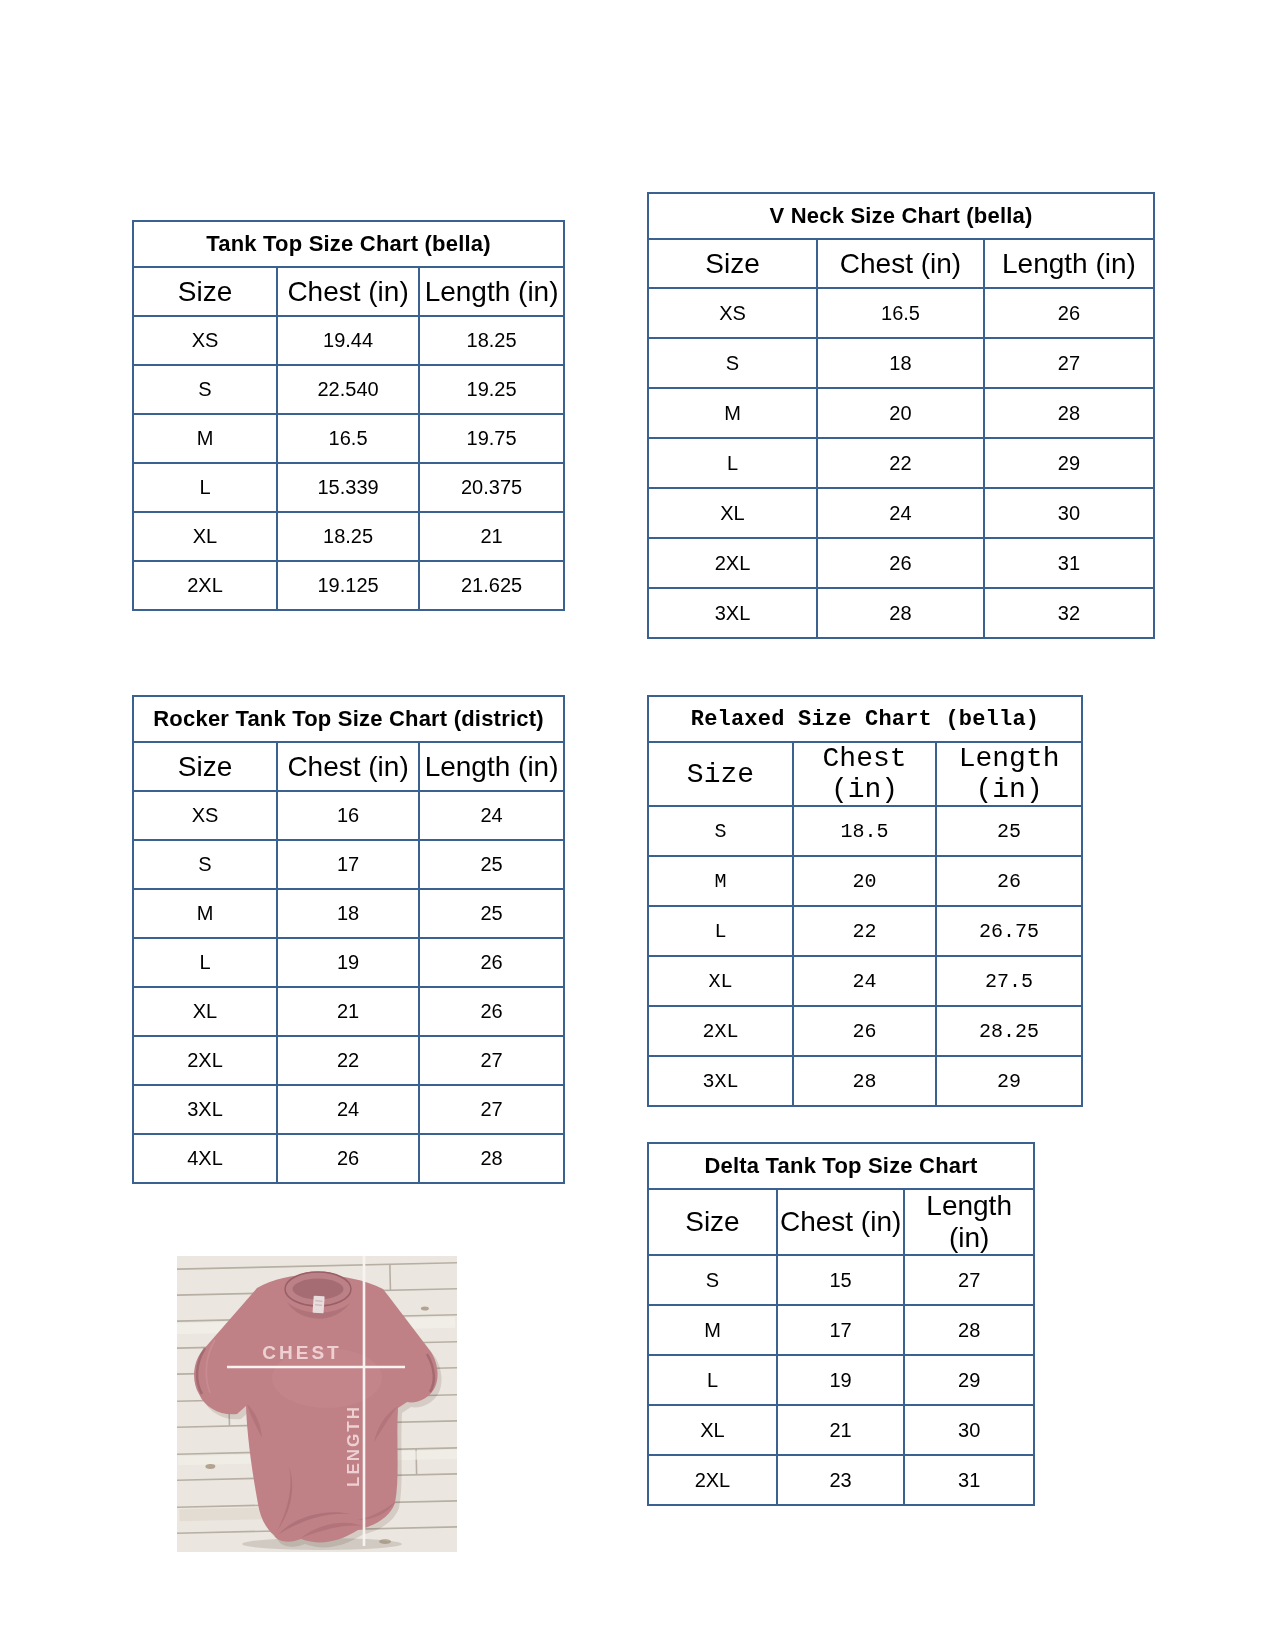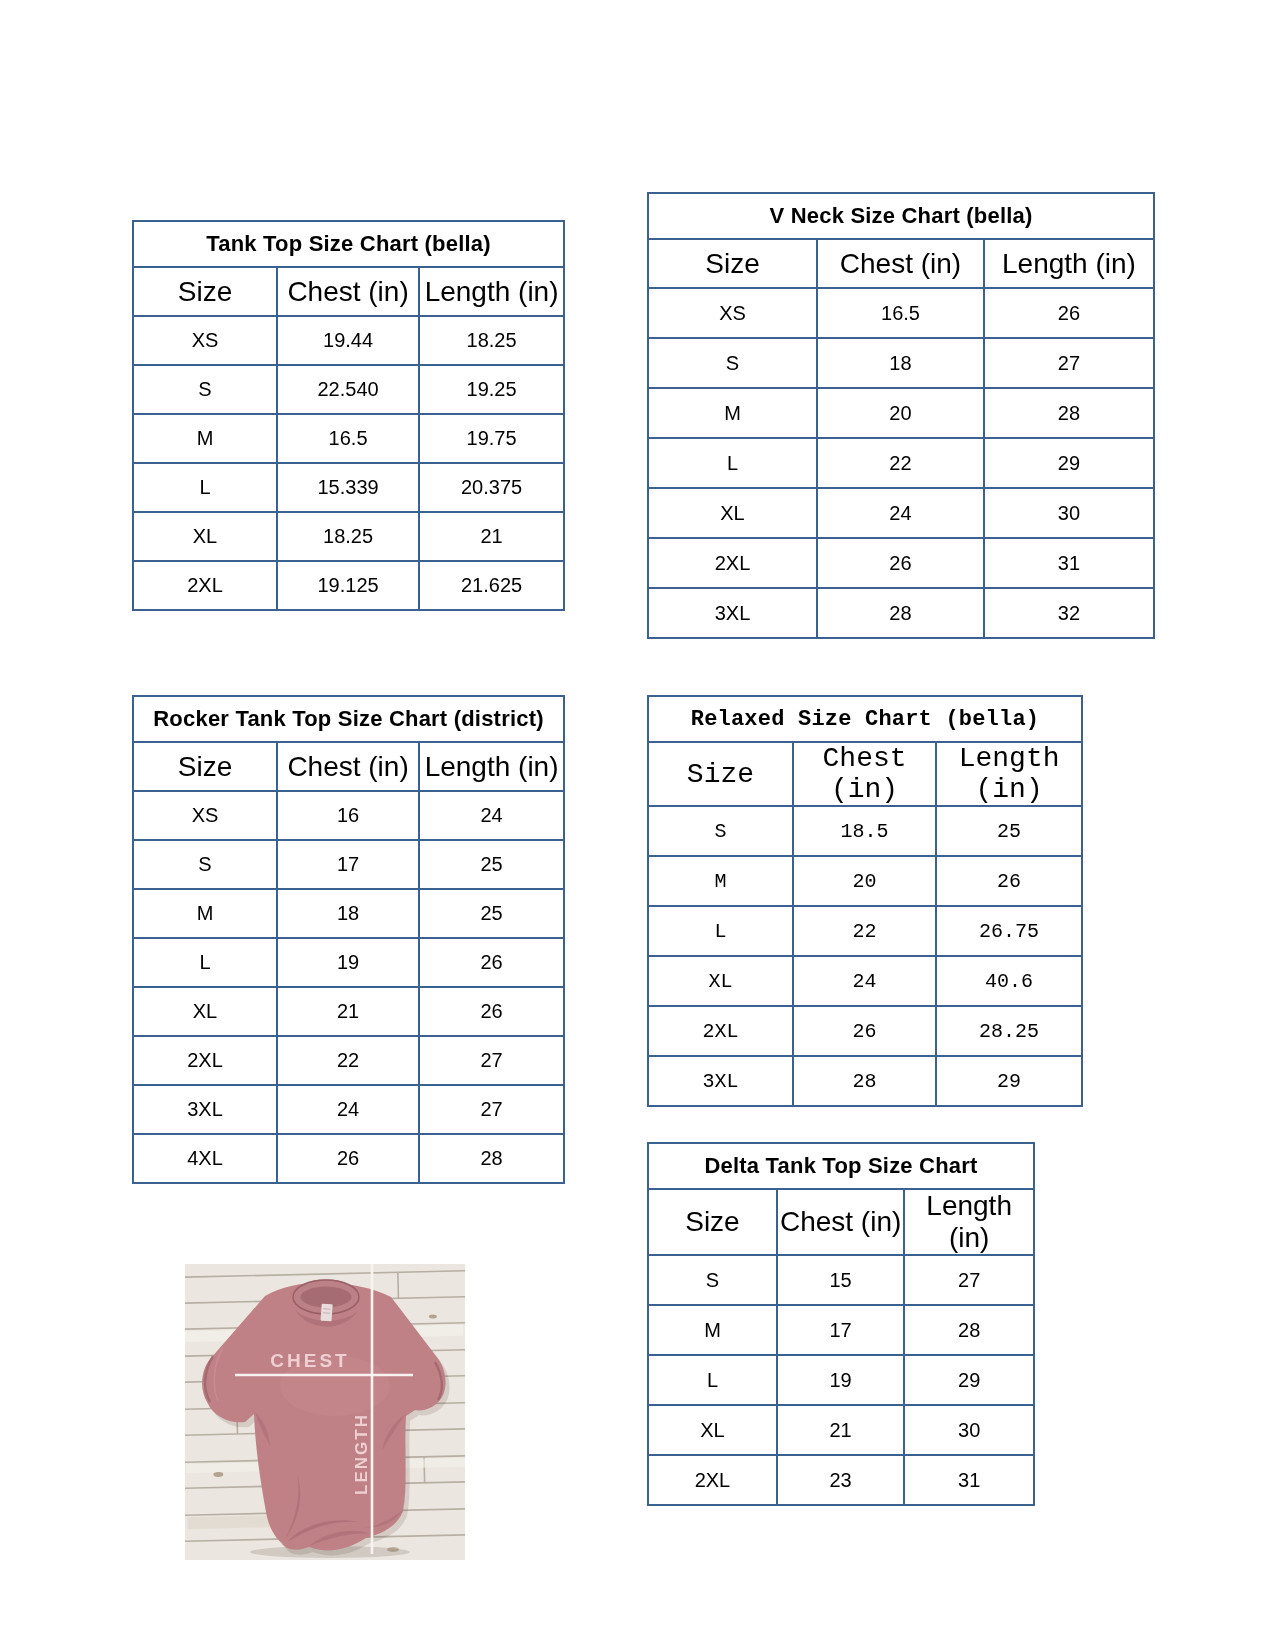--- a/index.html
+++ b/index.html
@@ -11,21 +11,21 @@
     position:absolute;border-collapse:collapse;table-layout:fixed;
     background:#fff;
   }
   .chart-table th,.chart-table td{
     border:2px solid var(--table_border,#3a618f);
     text-align:center;vertical-align:middle;padding:0;color:#000;
   }
   .chart-table .title-cell{font-weight:700;font-size:22px;height:44px;letter-spacing:.2px}
   .chart-table .col-h{font-weight:400;font-size:28px;height:47px}
   .chart-table td{font-size:20px;font-weight:400;height:var(--rh,47px)}
-  .photo{position:absolute;left:173px;top:1252px;width:280px;height:296px;margin:12px}
+  .photo{position:absolute;left:173px;top:1252px;width:280px;height:296px;margin:4px}
   .photo svg{display:block}
   .shirt-main{fill:var(--shirt_color,#bf8186)}
   .wood-base{fill:var(--wood_color,#ebe7e0)}
   .mline{stroke:var(--line_color,#f8f3f1)}
   .mlabel{fill:var(--label_color,#eed0d3);font-family:"Liberation Sans",sans-serif;font-weight:600}
 </style>
 </head>
 <body>
 
 <table class="chart-table" style="left:132px;top:192px;width:433px;margin-top:28px;--rh:47px;">
@@ -221,21 +221,21 @@
         <td>26</td>
       </tr>
       <tr>
         <td>L</td>
         <td>22</td>
         <td>26.75</td>
       </tr>
       <tr>
         <td>XL</td>
         <td>24</td>
-        <td>40.6</td>
+        <td>27.5</td>
       </tr>
       <tr>
         <td>2XL</td>
         <td>26</td>
         <td>28.25</td>
       </tr>
       <tr>
         <td>3XL</td>
         <td>28</td>
         <td>29</td>

